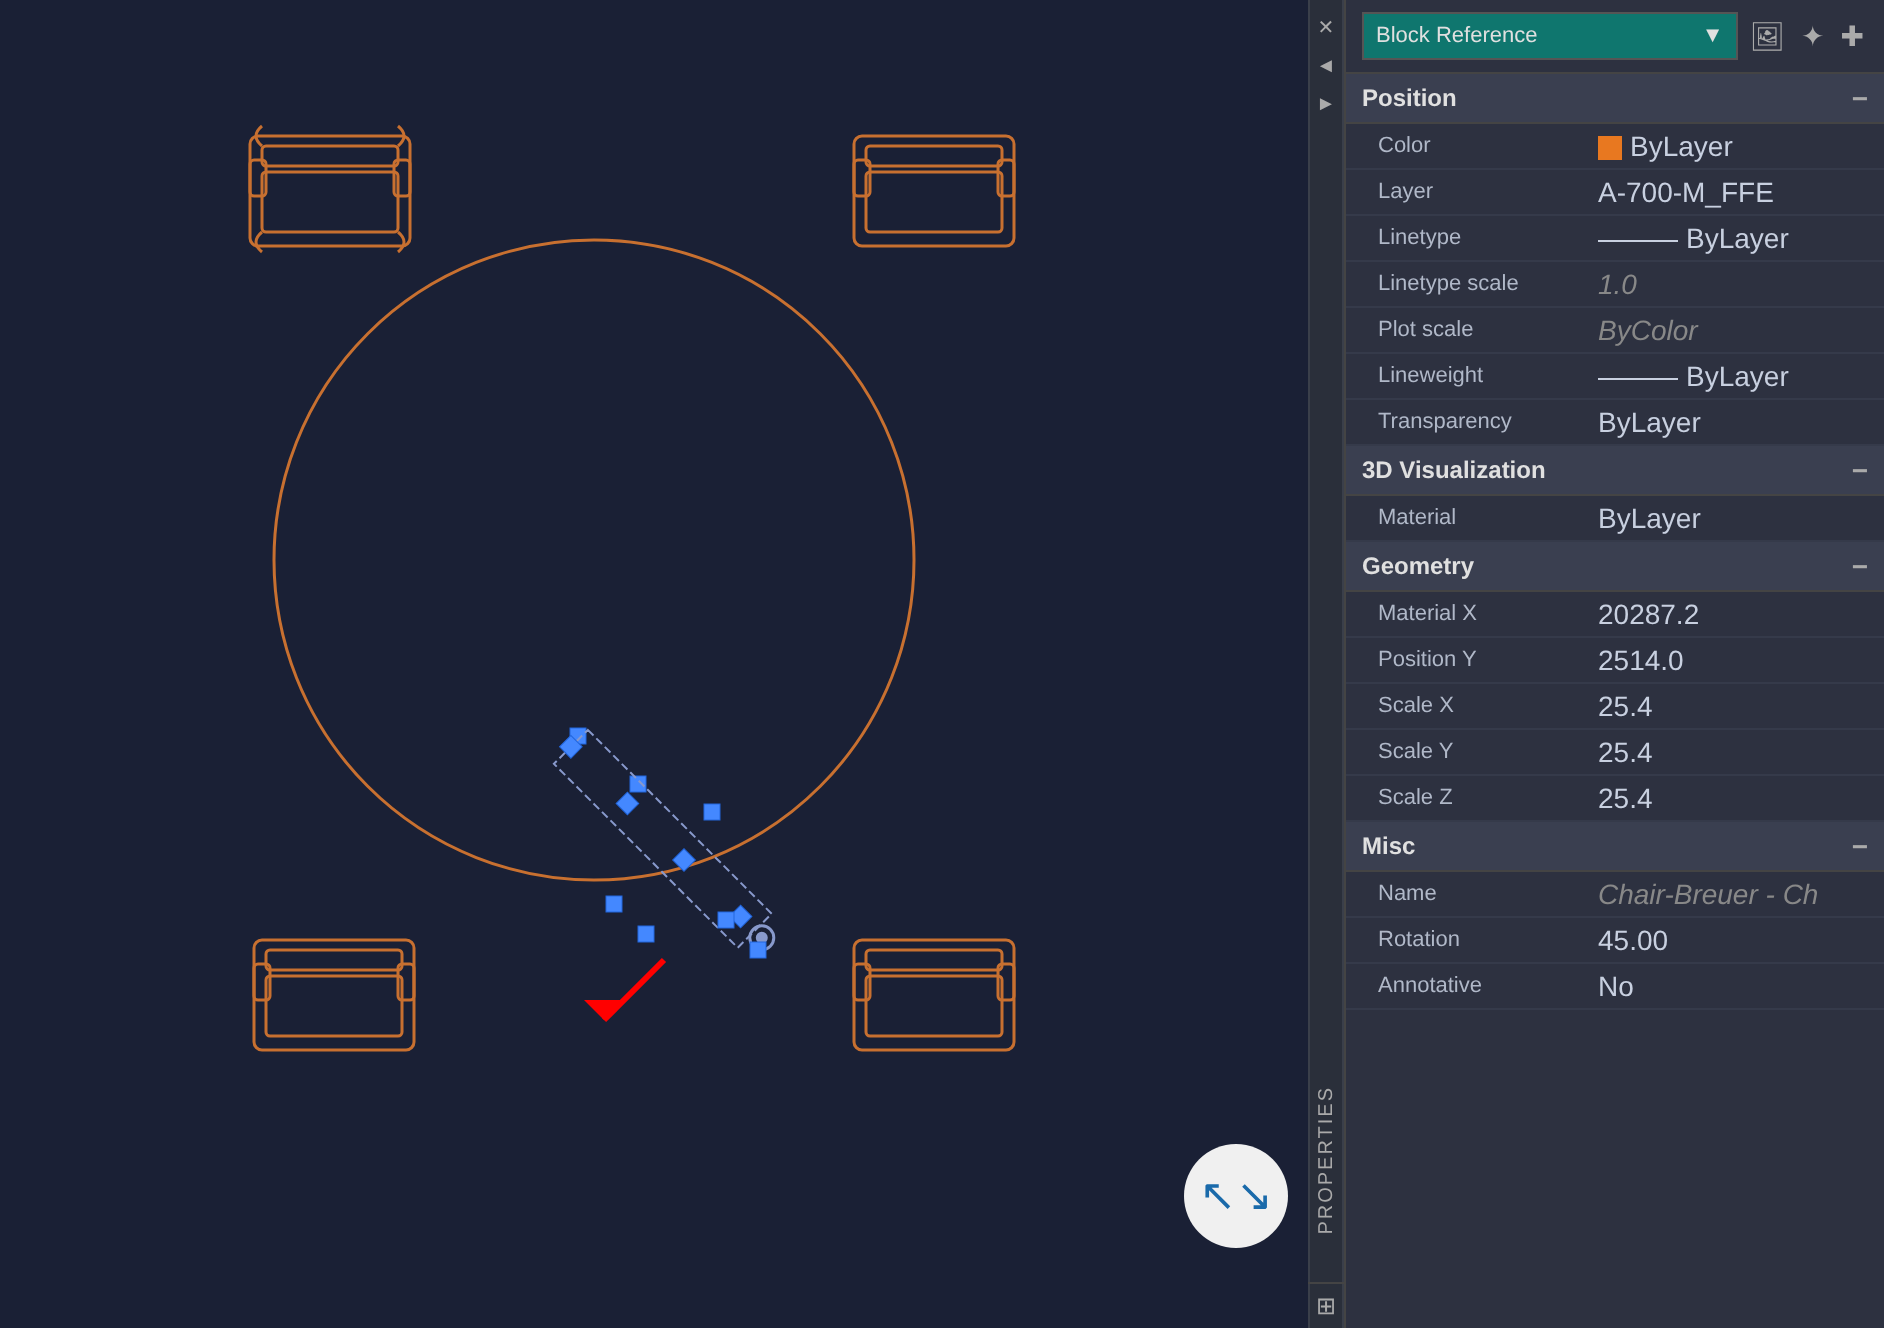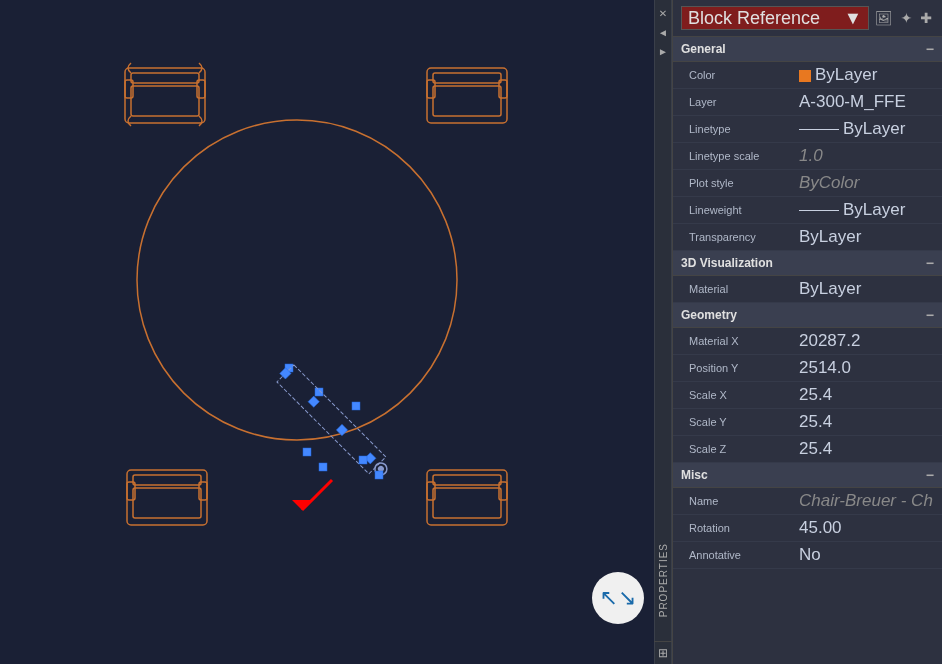--- a/index.html
+++ b/index.html
@@ -73,25 +73,25 @@
       align-items: center;
       padding: 6px 8px;
       background: #2d3140;
       border-bottom: 1px solid #444;
       gap: 4px;
       min-height: 36px;
     }
 
     .block-ref-dropdown {
       flex: 1;
-      background: #7f1d1d;
+      background: #0f766e;
       border: 1px solid #555;
       color: #e0e0e0;
       padding: 3px 6px;
-      font-size: 18px;
+      font-size: 11px;
       height: 24px;
       display: flex;
       align-items: center;
       justify-content: space-between;
       cursor: pointer;
     }
 
     .header-icons {
       display: flex;
       gap: 4px;
@@ -137,21 +137,21 @@
 
     .prop-label {
       width: 110px;
       color: #b0b8c8;
       font-size: 11px;
       flex-shrink: 0;
     }
 
     .prop-value {
       color: #c8d0e0;
-      font-size: 17px;
+      font-size: 14px;
       flex: 1;
     }
 
     .prop-value.muted {
       color: #888;
       font-style: italic;
     }
 
     .color-swatch {
       display: inline-block;
@@ -321,46 +321,46 @@
         <span>▼</span>
       </div>
       <div class="header-icons">
         <span class="header-icon-btn">🖼</span>
         <span class="header-icon-btn">✦</span>
         <span class="header-icon-btn">✚</span>
       </div>
     </div>
 
     <div class="section-header">
-      <span>General</span>
+      <span>Position</span>
       <span class="section-minus">−</span>
     </div>
 
     <div class="prop-row">
       <span class="prop-label">Color</span>
       <span class="prop-value">
         <span class="color-swatch"></span>ByLayer
       </span>
     </div>
     <div class="prop-row">
       <span class="prop-label">Layer</span>
-      <span class="prop-value">A-300-M_FFE</span>
+      <span class="prop-value">A-700-M_FFE</span>
     </div>
     <div class="prop-row">
       <span class="prop-label">Linetype</span>
       <span class="prop-value">
         <span class="linetype-line"></span>ByLayer
       </span>
     </div>
     <div class="prop-row">
       <span class="prop-label">Linetype scale</span>
       <span class="prop-value muted">1.0</span>
     </div>
     <div class="prop-row">
-      <span class="prop-label">Plot style</span>
+      <span class="prop-label">Plot scale</span>
       <span class="prop-value muted">ByColor</span>
     </div>
     <div class="prop-row">
       <span class="prop-label">Lineweight</span>
       <span class="prop-value">
         <span class="linetype-line"></span>ByLayer
       </span>
     </div>
     <div class="prop-row">
       <span class="prop-label">Transparency</span>

